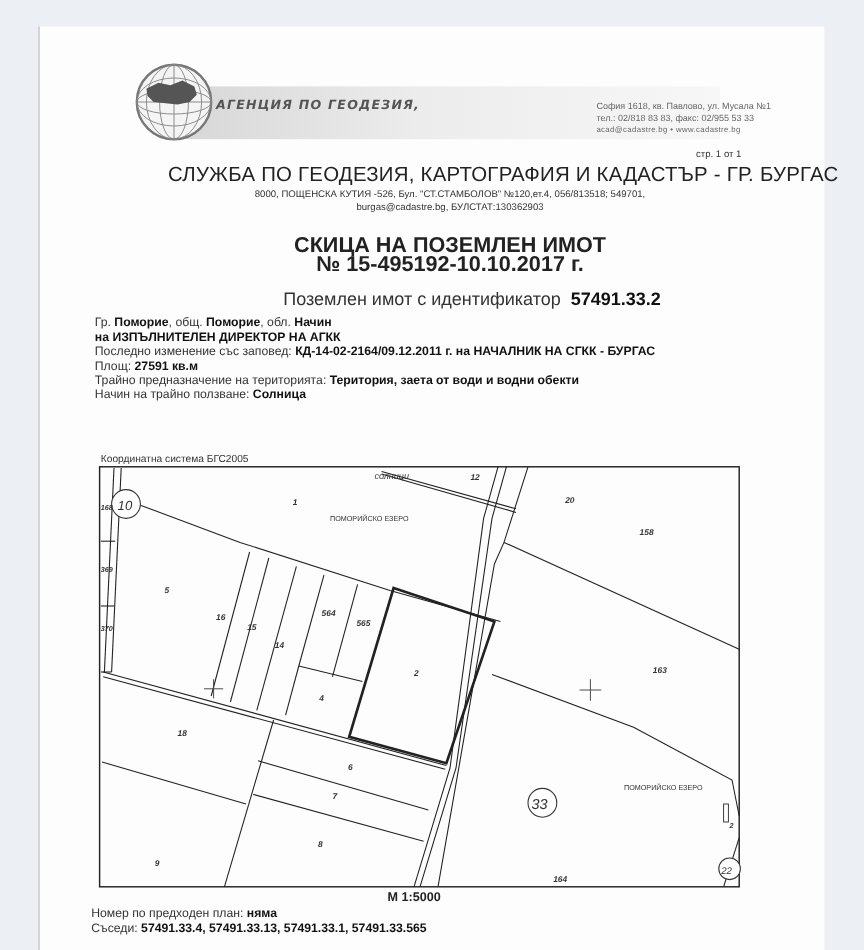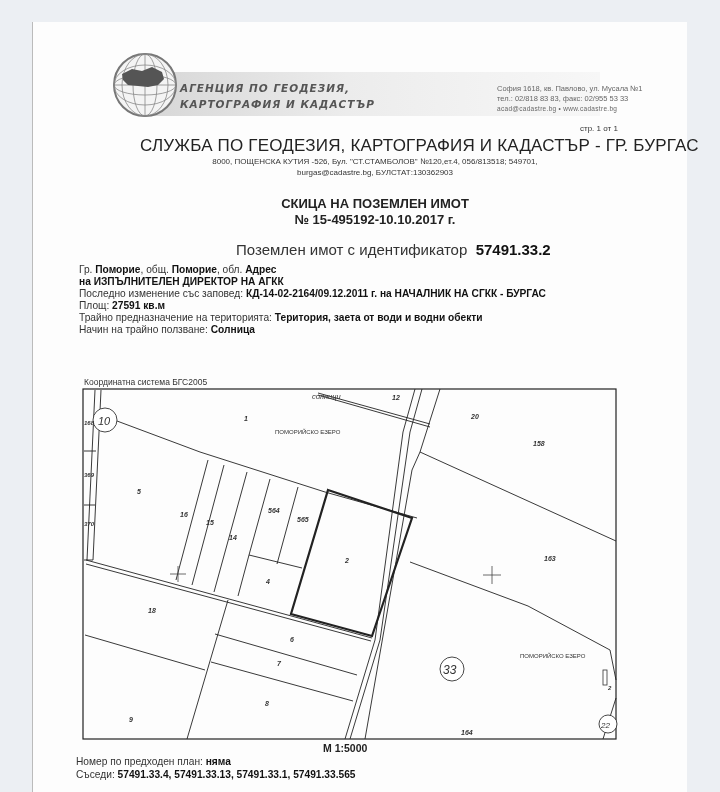--- a/index.html
+++ b/index.html
@@ -9,21 +9,21 @@
            border-left:1px solid #bbb; }
   .abs { position:absolute; white-space:nowrap; }
   .logo-band { position:absolute; left:140px; top:72px; width:460px; height:44px;
                background:linear-gradient(90deg,#d6d6d6 0%,#ececec 45%,#f7f7f7 100%); }
   .agency { font-family:"DejaVu Sans", sans-serif; font-style:italic; font-weight:bold; font-size:10.5px;
             letter-spacing:1px; color:#555; line-height:16px; }
   .contact { font-size:7.5px; color:#666; line-height:10px; }
   .page-no { font-size:8px; color:#333; }
   .office { font-size:17px; color:#222; letter-spacing:0.2px; }
   .office-addr { font-size:8px; color:#333; text-align:center; line-height:11px; }
-  .title { font-size:13px; font-weight:bold; text-align:center; line-height:16px; color:#222; }
+  .title { font-size:18px; font-weight:bold; text-align:center; line-height:16px; color:#222; }
   .ident { font-size:15px; color:#333; }
   .ident b { color:#111; }
   .info { font-size:10.2px; line-height:11.9px; color:#333; }
   .info b { color:#111; }
   .coord { font-size:8.5px; color:#333; }
   .scale { font-size:10.5px; font-weight:bold; color:#222; }
   .foot { font-size:10.2px; line-height:12.5px; color:#333; }
   .foot b { color:#111; }
   svg text { font-family:"Liberation Sans", sans-serif; }
 </style>
@@ -40,21 +40,20 @@
     <ellipse cx="33" cy="33" rx="23" ry="31"></ellipse>
     <line x1="33" y1="2" x2="33" y2="64"></line>
     <ellipse cx="33" cy="33" rx="31" ry="10"></ellipse>
     <ellipse cx="33" cy="33" rx="31" ry="20"></ellipse>
     <line x1="2" y1="33" x2="64" y2="33"></line>
   </g>
   <path d="M10 22 L20 17 L30 19 L40 15 L50 20 L52 27 L46 33 L36 35 L26 34 L16 33 L11 28 Z" fill="#555"></path>
 </svg>
 <div class="abs agency" style="left:180px;top:80px;">
   <div>АГЕНЦИЯ ПО ГЕОДЕЗИЯ,</div>
-  <div>КАРТОГРАФИЯ И КАДАСТЪР</div>
 </div>
 <div class="abs contact" style="left:497px;top:84px;">
   <div>София 1618, кв. Павлово, ул. Мусала №1</div>
   <div>тел.: 02/818 83 83, факс: 02/955 53 33</div>
   <div style="font-size:6.5px;letter-spacing:0.3px;">acad@cadastre.bg • www.cadastre.bg</div>
 </div>
 <div class="abs page-no" style="left:580px;top:124px;">стр. 1 от 1</div>
 
 <div class="abs office" style="left:140px;top:136px;">СЛУЖБА ПО ГЕОДЕЗИЯ, КАРТОГРАФИЯ И КАДАСТЪР - ГР. БУРГАС</div>
 <div class="abs office-addr" style="left:140px;top:156px;width:470px;">
@@ -71,21 +70,21 @@
   <b>57491.33.2</b>
 </div>
 
 <div class="abs info" style="left:79px;top:264px;">
   <div>
     <span>Гр.</span>
     <b>Поморие</b>,
     <span>общ.</span>
     <b>Поморие</b>,
     <span>обл.</span>
-    <b>Адрес</b>
+    <b>Начин</b>
   </div>
   <div>
     <b>на ИЗПЪЛНИТЕЛЕН ДИРЕКТОР НА АГКК</b>
   </div>
   <div>
     <span>Последно изменение със заповед:</span>
     <b>КД-14-02-2164/09.12.2011 г. на НАЧАЛНИК НА СГКК - БУРГАС</b>
   </div>
   <div>
     <span>Площ:</span>

